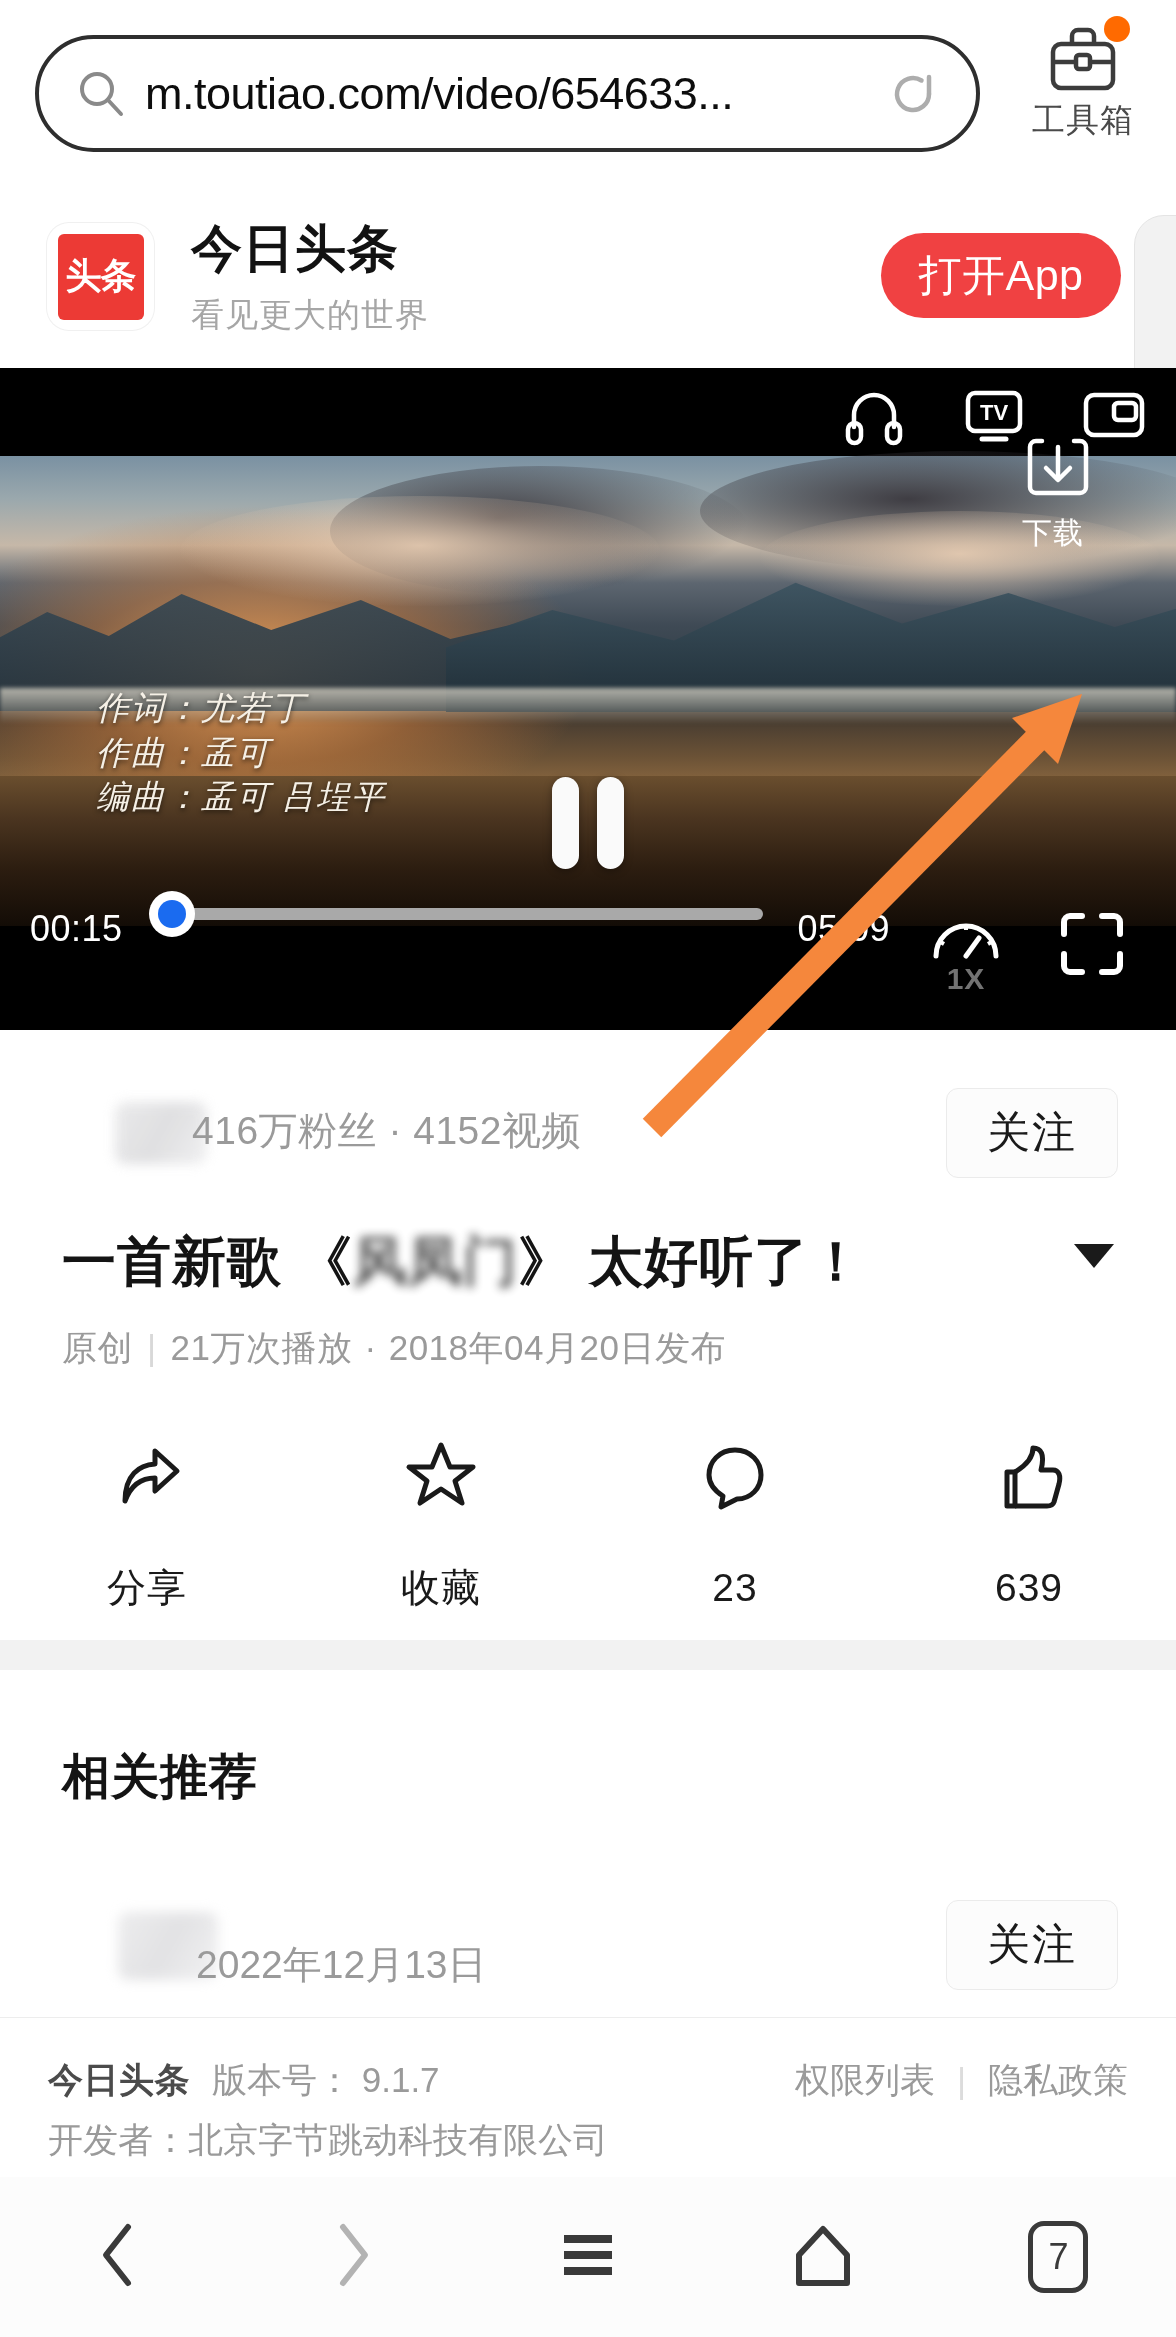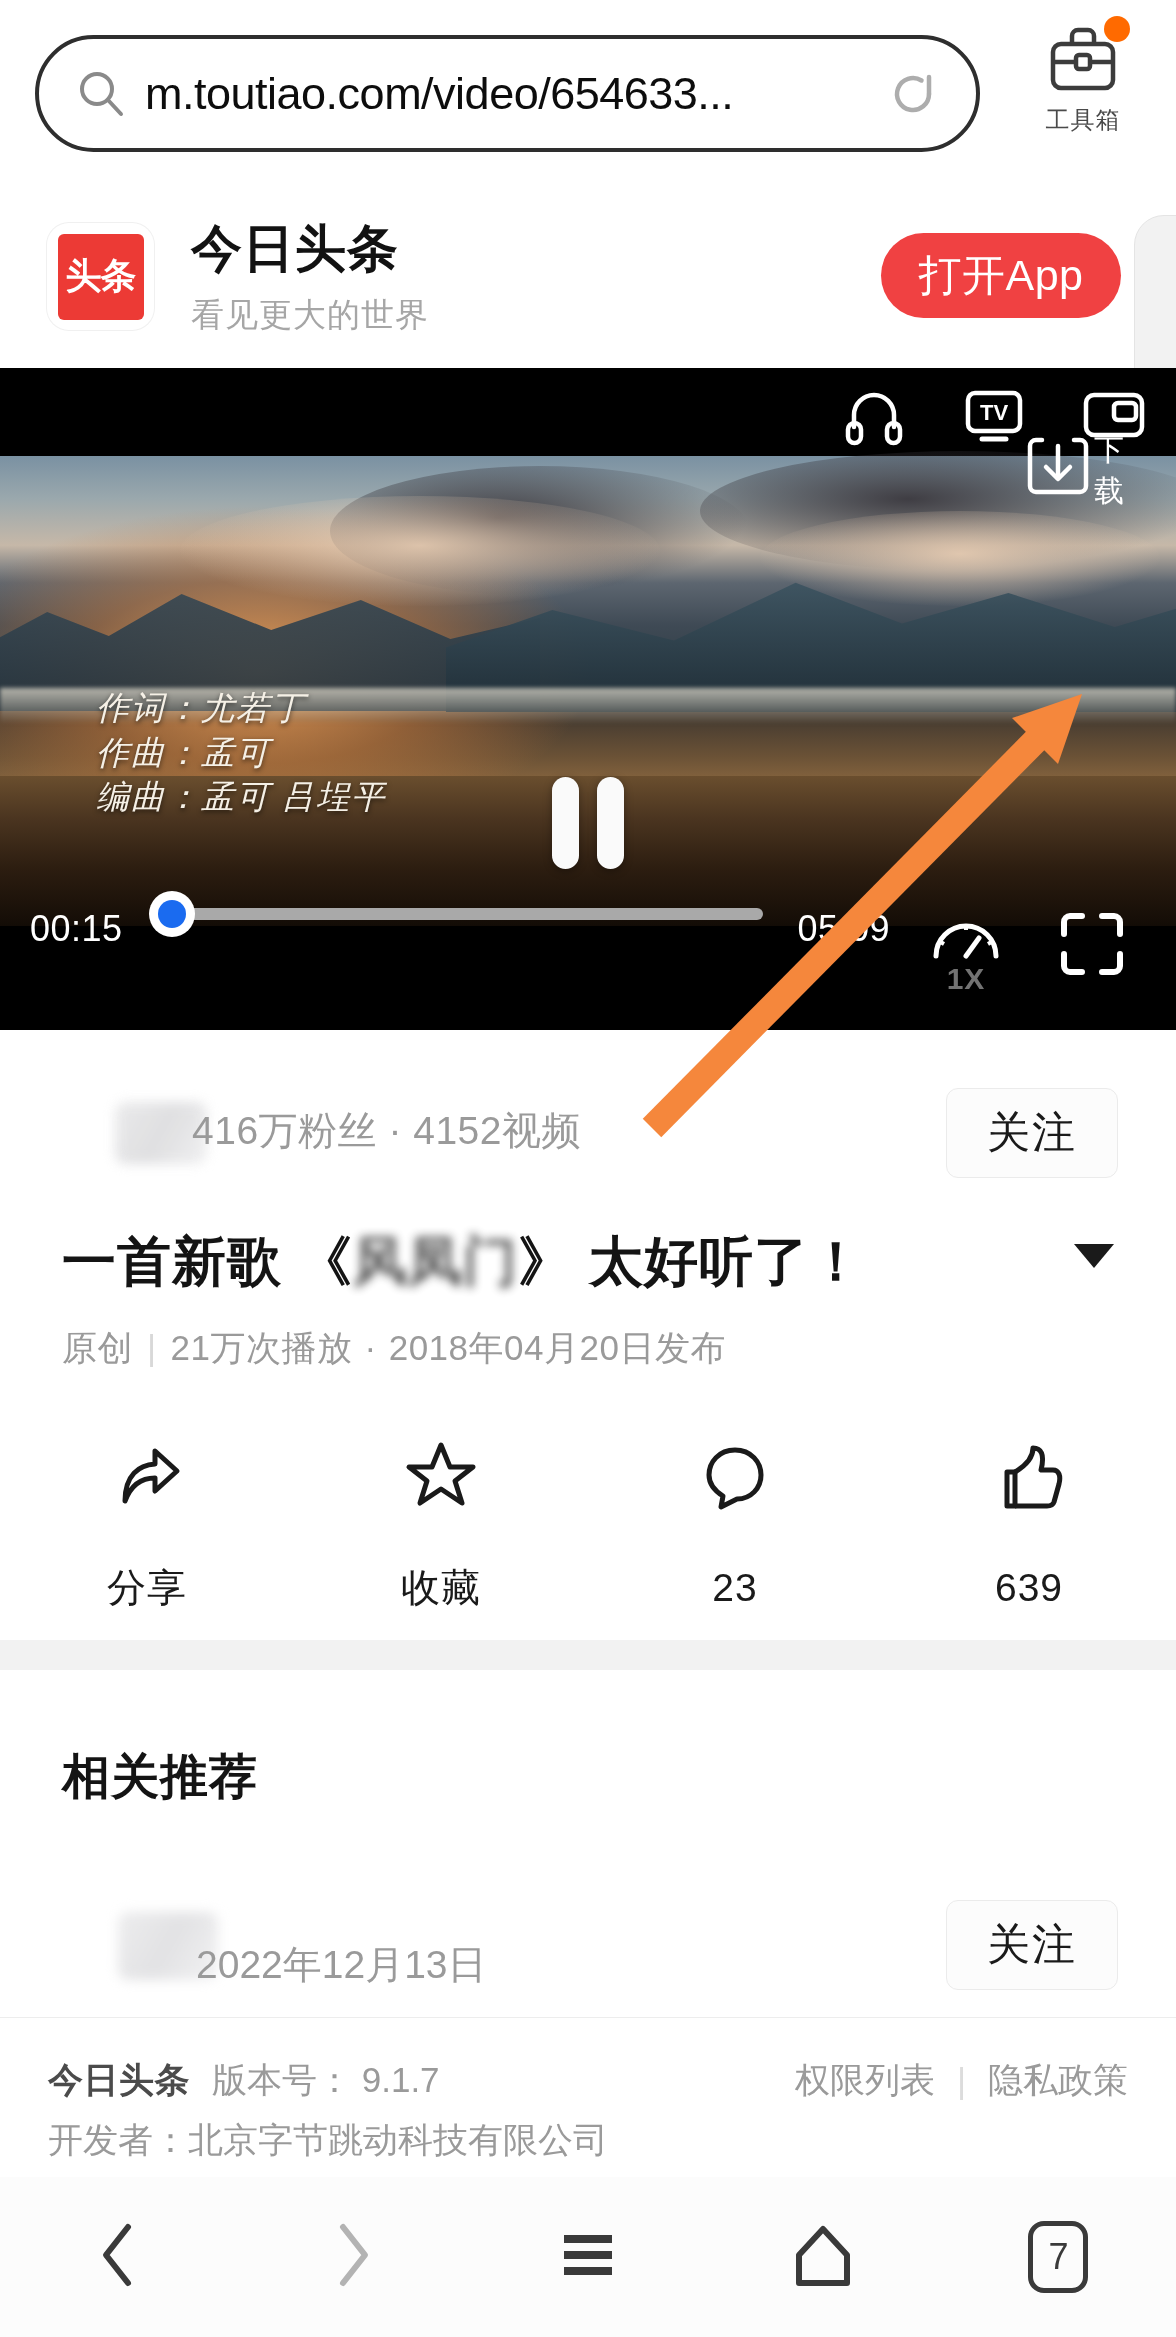--- a/index.html
+++ b/index.html
@@ -31,21 +31,21 @@
 
   .toolbox {
     position:absolute; left:1018px; top:22px; width:130px; height:135px;
     display:flex; flex-direction:column; align-items:center;
   }
   .toolbox-ico { position:relative; width:70px; height:76px; }
   .toolbox-dot {
     position:absolute; right:-12px; top:-6px; width:26px; height:26px;
     border-radius:50%; background:#ff6a00;
   }
-  .toolbox-label { font-size:24px; color:#4a4a4a; margin-top:6px; letter-spacing:1px; }
+  .toolbox-label { font-size:33px; color:#4a4a4a; letter-spacing:1px; }
 
   
   .app-banner {
     position:absolute; left:0; top:185px; width:1176px; height:183px;
     background:#fff; display:flex; align-items:center;
   }
   .app-logo {
     width:107px; height:107px; margin-left:47px; border-radius:22px;
     background:#ffffff; box-shadow:0 0 0 1px #f0f0f0;
     display:flex; align-items:center; justify-content:center; overflow:hidden;
@@ -131,22 +131,22 @@
   }
   .pause-btn span {
     display:block; width:27px; height:92px; background:#fafafa; border-radius:14px;
     box-shadow:0 2px 8px rgba(0,0,0,0.35);
   }
   .top-ctrls {
     position:absolute; right:0px; top:15px; display:flex; align-items:center; gap:56px;
   }
   .top-ctrls .ic { width:64px; height:64px; }
   .dl-btn {
-    position:absolute; right:36px; top:56px; width:118px;
-    display:flex; flex-direction:row; align-items:center;
+    position:absolute; right:36px; top:63px; width:118px;
+    display:flex; flex-direction:column; align-items:flex-start;
   }
   .dl-label { color:#fff; font-size:30px; margin-top:6px; letter-spacing:1px; }
 
   .bottom-ctrls {
     position:absolute; left:0; bottom:0; width:1176px; height:122px;
     display:flex; align-items:flex-start; padding:0 30px;
   }
   .time { color:#fff; font-size:36px; letter-spacing:0.5px; }
   .seekbar {
     position:relative; flex:1 1 auto; height:12px; margin:0 34px;

